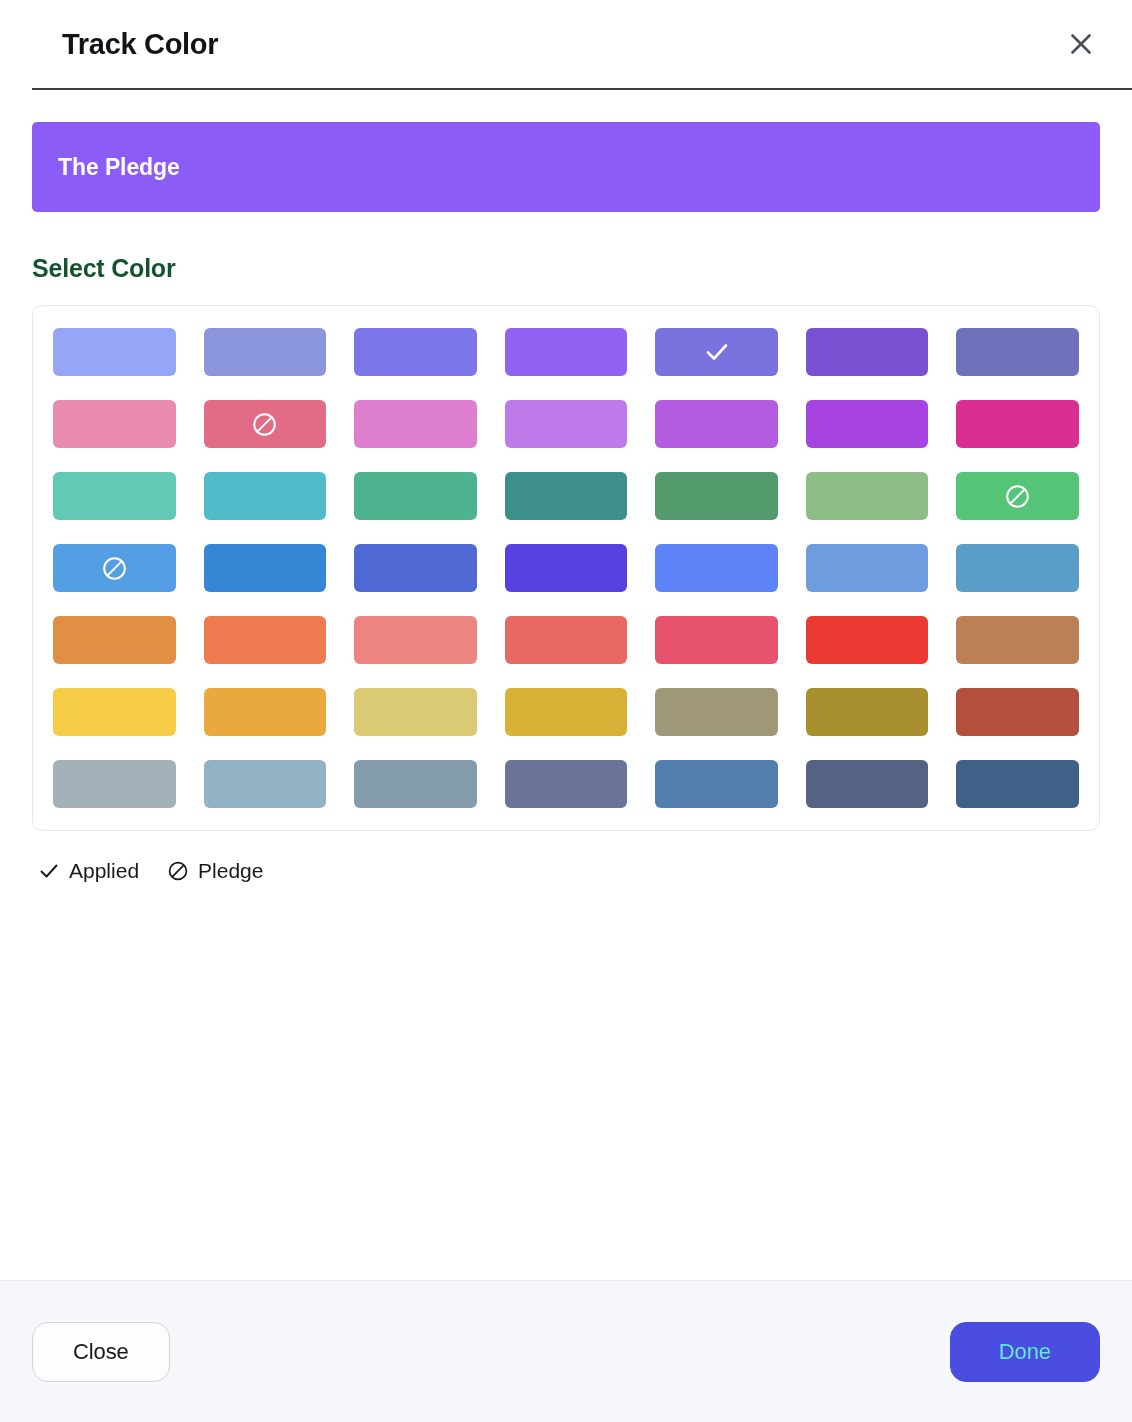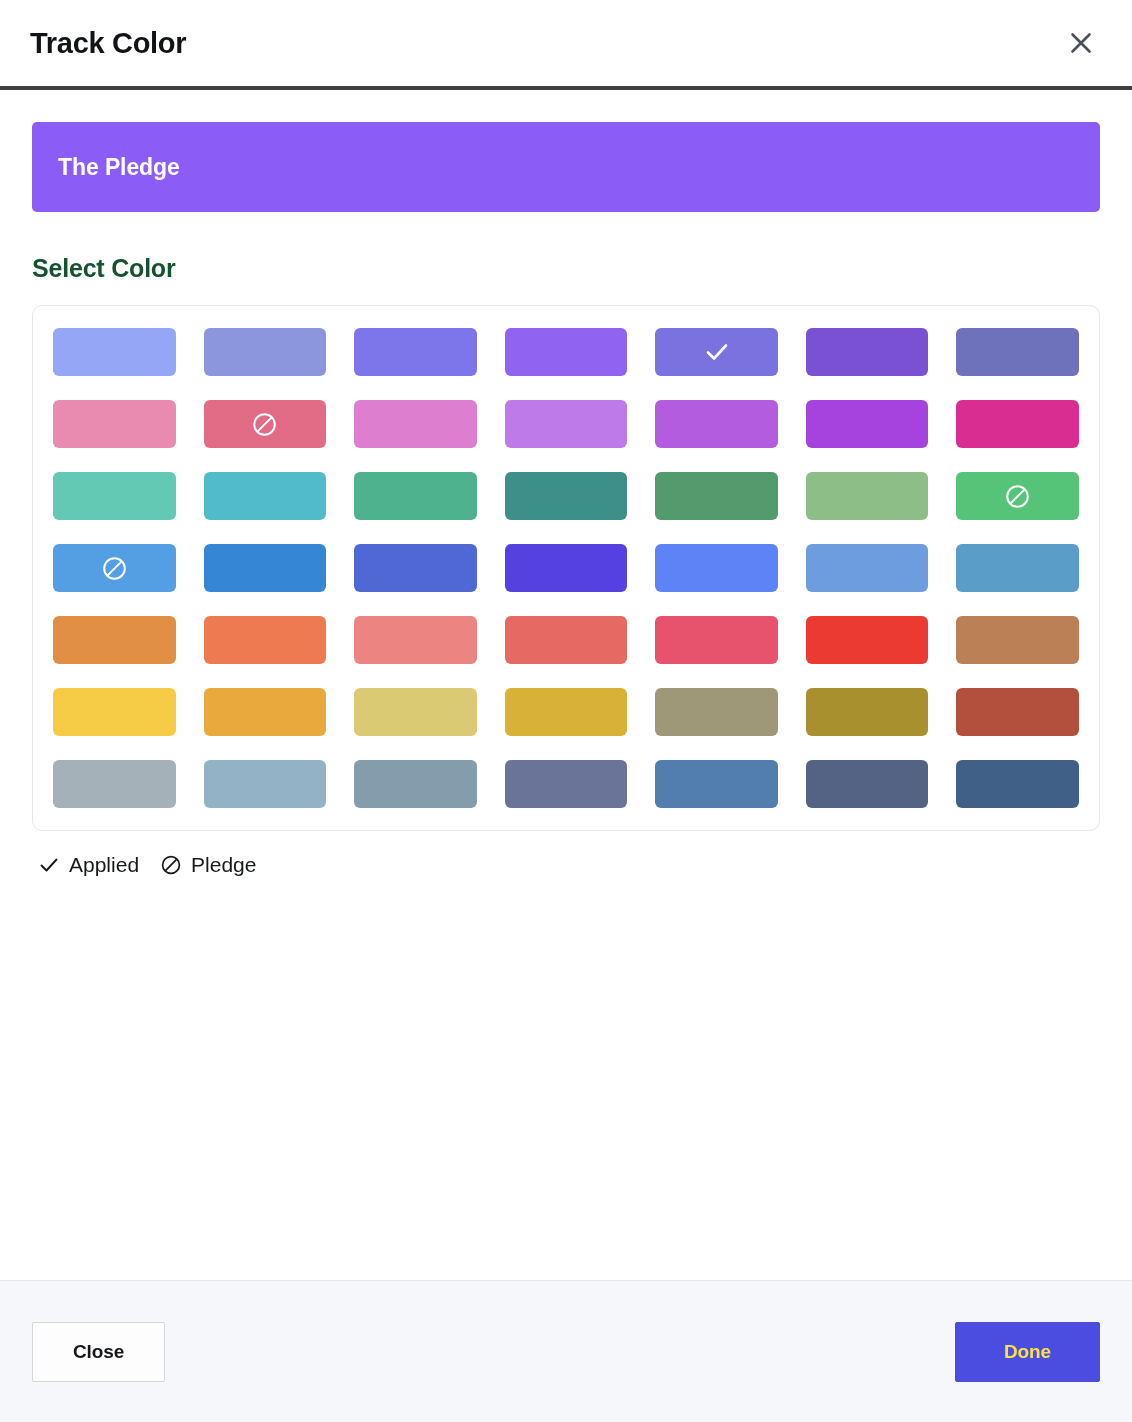--- a/index.html
+++ b/index.html
@@ -22,21 +22,22 @@
   }
 
   
   .modal-header {
     height: 90px;
     flex: 0 0 90px;
     display: flex;
     align-items: center;
     justify-content: space-between;
     padding: 0 28px 0 30px;
-    border-bottom: 4px solid #404040;
+    border-bottom: 2px solid #404040;
+    margin-left: 32px;
   }
 
   .modal-title {
     font-size: 29px;
     font-weight: 700;
     color: #111317;
     letter-spacing: -0.3px;
   }
 
   .close-btn {
@@ -109,22 +110,22 @@
     padding: 0;
     width: 100%;
   }
 
   .swatch-mark { display: block; }
 
   
   .legend {
     display: flex;
     align-items: flex-end;
-    gap: 21px;
-    margin-top: 22px;
+    gap: 28px;
+    margin-top: 28px;
     padding-left: 6px;
   }
 
   .legend-item {
     display: flex;
     align-items: center;
     gap: 9px;
     font-size: 21px;
     color: #17191d;
   }
@@ -138,39 +139,39 @@
     background: #f6f7fb;
     border-top: 1px solid #e6e7ed;
     display: flex;
     align-items: center;
     justify-content: space-between;
     padding: 0 32px;
   }
 
   .btn {
     font-family: "Liberation Sans", sans-serif;
-    font-size: 19px;
-    font-weight: 700;
-    border-radius: 2px;
+    font-size: 22px;
+    font-weight: 400;
+    border-radius: 16px;
     cursor: pointer;
     letter-spacing: -0.1px;
   }
 
   .btn-close {
     background: #fdfdfe;
     border: 1px solid #d4d6dd;
     color: #15171b;
     padding: 0 40px;
     height: 60px;
   }
 
   .btn-done {
     background: #4b4ce0;
     border: 1px solid #4b4ce0;
-    color: #fde047;
+    color: #5eead4;
     padding: 0 48px;
     height: 60px;
   }
 </style>
 </head>
 <body>
 
 <div class="modal">
 
   <div class="modal-header">

